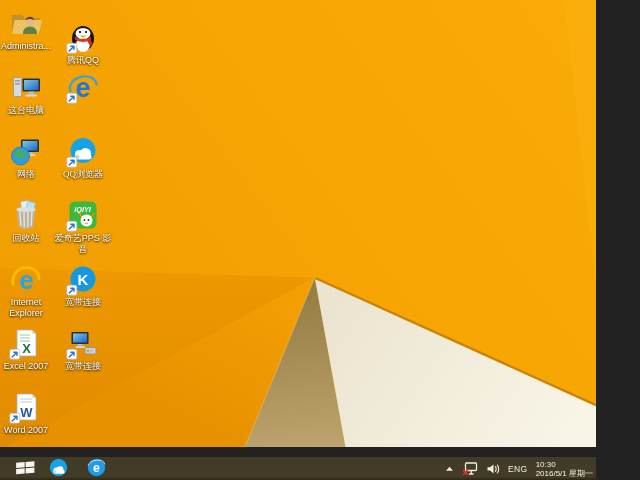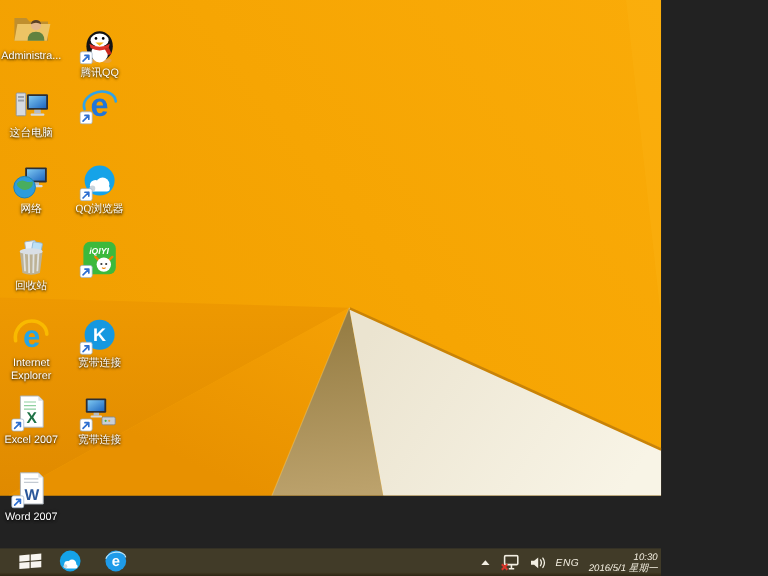--- a/index.html
+++ b/index.html
@@ -1,40 +1,40 @@
 <!DOCTYPE html>
 <html><head>
 <meta charset="utf-8">
 <style>
   html,body{margin:0;padding:0;background:#222;}
-  .stage{position:relative;width:551px;height:480px;overflow:hidden;
+  .stage{position:relative;width:596px;height:480px;overflow:hidden;
          font-family:"Liberation Sans",sans-serif;-webkit-font-smoothing:antialiased;}
   .wallpaper{position:absolute;inset:0;z-index:0;display:block;}
   
   .dicon{position:absolute;width:62px;text-align:center;z-index:2;cursor:default;}
   .dicon .art{width:34px;height:34px;margin:0 auto;}
   .dicon .art svg{width:100%;height:100%;display:block;}
   .dicon .lbl{margin-top:1px;font-size:9px;line-height:11px;color:#fff;
               text-shadow:0 1px 2px rgba(0,0,0,.85),0 0 3px rgba(0,0,0,.45);
               white-space:pre-line;}
   
   .taskbar{position:absolute;left:0;right:0;bottom:0;height:23px;z-index:5;
            background:rgba(110,95,50,.42);display:flex;align-items:center;}
   .taskbar::after{content:"";position:absolute;left:0;right:0;bottom:0;height:3px;
            background:linear-gradient(rgba(70,55,20,.2),rgba(30,22,5,.55));pointer-events:none;}
   .tb-btn{background:none;border:none;padding:0;height:23px;display:flex;
           align-items:center;justify-content:center;}
   .tb-start{margin-left:12px;width:26px;}
   .tb-qq{margin-left:8px;width:24px;}
   .tb-ie{margin-left:14px;width:24px;}
   .tray{margin-left:auto;display:flex;align-items:center;gap:8px;padding-right:3px;
-        color:#F6F1E3;font-style:italic;}
+        color:#F6F1E3;}
   .tray .ticon{display:flex;align-items:center;}
   .lang{font-size:8.5px;letter-spacing:.4px;}
-  .clock{font-size:8px;line-height:9px;text-align:right;min-width:46px;}
+  .clock{font-size:8px;line-height:9px;min-width:46px;}
 </style>
 </head>
 <body>
 
 <div class="stage">
 
   <svg class="wallpaper" viewBox="0 0 640 480" preserveAspectRatio="none">
     <defs>
       <linearGradient id="gMain" gradientUnits="userSpaceOnUse" x1="0" y1="480" x2="640" y2="0">
         <stop offset="0" stop-color="#EF9C00"></stop>
@@ -191,20 +191,22 @@
             <circle cx="20.5" cy="22.5" r="6" fill="#FFF"></circle>
             <circle cx="18.5" cy="22" r="0.9" fill="#333"></circle>
             <circle cx="22.5" cy="22" r="0.9" fill="#333"></circle>
             <path d="M19 25 q1.5 1.3 3 0" stroke="#F08300" stroke-width="1" fill="none"></path>
             <g>
               <rect x="0.8" y="23.2" width="10" height="10" rx="1.6" fill="#FFF" stroke="#9FB4CC" stroke-width="0.6"></rect>
               <path d="M3.2 31 L8 26.2 M8 26.2 h-3.2 M8 26.2 v3.2" stroke="#2E6FD0" stroke-width="1.4" fill="none" stroke-linecap="round"></path>
             </g>
           </svg>
         </div>
+        <div class="lbl">爱奇艺PPS 影
+音</div>
       </div>
       <div class="dicon" style="left: -5px; top: 262px;">
         <div class="art">
           <svg viewBox="0 0 34 34">
             <path d="M4 22 C2.5 13 9 5.5 17.5 5.5 c7 0 12.5 5 12.5 11" fill="none" stroke="#F9BA00" stroke-width="3" stroke-linecap="round"></path>
             <text x="17.5" y="27" font-size="26" font-weight="bold" fill="#26A5E4" text-anchor="middle" font-family="'Liberation Sans',sans-serif">e</text>
           </svg>
         </div>
         <div class="lbl">Internet
 Explorer</div>

